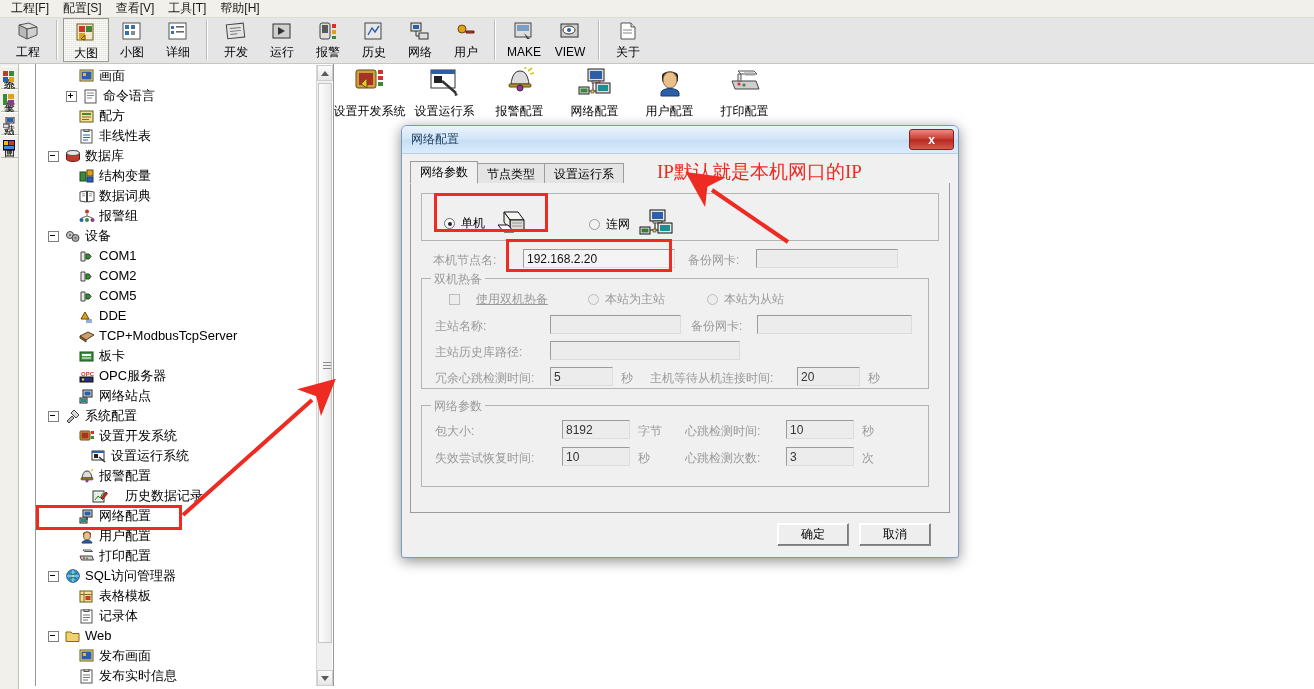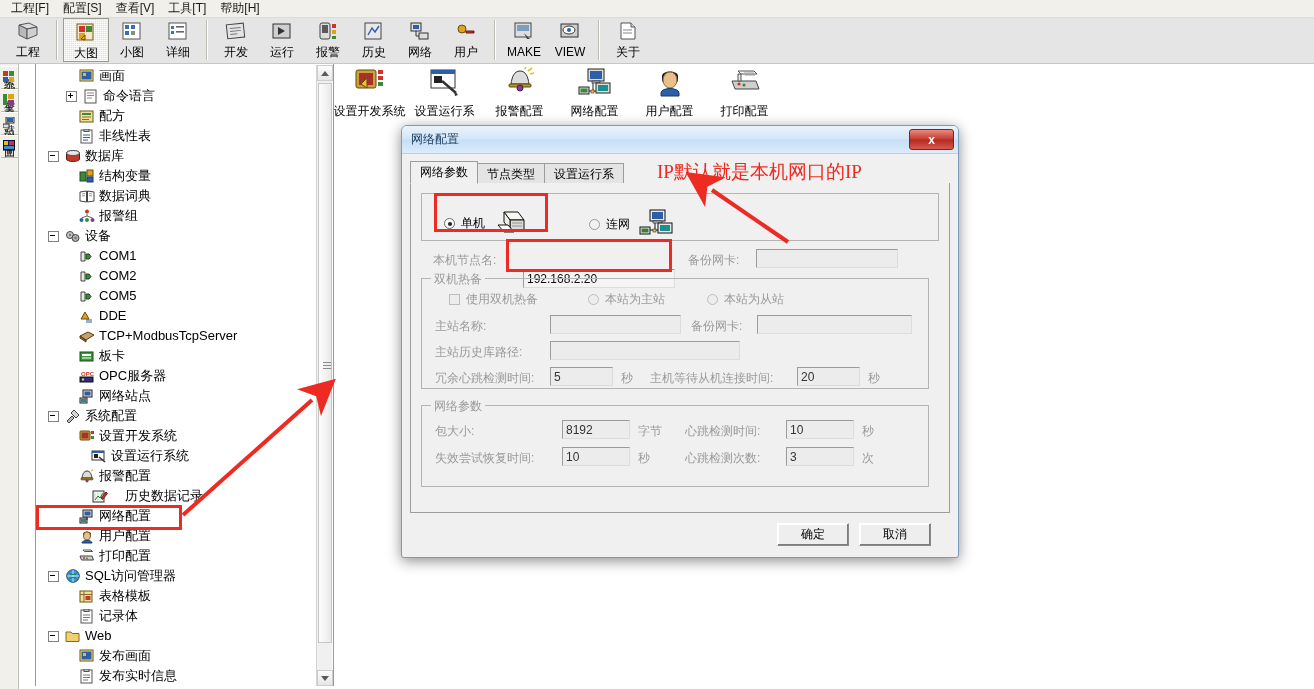--- a/index.html
+++ b/index.html
@@ -753,32 +753,32 @@
               <path d="M16 14 L16 21 L19 21 M16 21 L11 21" stroke="#111" fill="none"></path>
               <rect x="14" y="20" width="3" height="3" fill="#f0c330" stroke="#111" stroke-width="0.5"></rect>
             </svg>
           </span>
         </div>
       </div>
 
       <div class="row" style="left:22px;top:69px;">
         <span class="lab dis">本机节点名:</span>
       </div>
-      <div class="fld on" style="position:absolute;left:112px;top:66px;width:152px;height:19px;margin-top:20px;">192.168.2.20</div>
+      <div class="fld on" style="position:absolute;left:112px;top:66px;width:152px;height:19px;">192.168.2.20</div>
       <div class="row" style="left:277px;top:69px;">
         <span class="lab dis">备份网卡:</span>
       </div>
       <div class="fld" style="position:absolute;left:345px;top:66px;width:142px;height:19px;"></div>
 
       <div class="grp dis" style="left:10px;top:95px;width:508px;height:111px;">
         <span class="gtitle">双机热备</span>
 
         <div class="row" style="left:27px;top:12px;">
           <span class="chk"></span>
-          <span class="lab dis" style="margin-left:6px;">使用双机热备</span>
+          <span class="lab dis" style="margin-left:16px;text-decoration:underline;">使用双机热备</span>
         </div>
         <div class="row" style="left:166px;top:12px;">
           <span class="radio dis"></span>
           <span class="lab dis" style="margin-left:6px;">本站为主站</span>
         </div>
         <div class="row" style="left:285px;top:12px;">
           <span class="radio dis"></span>
           <span class="lab dis" style="margin-left:6px;">本站为从站</span>
         </div>
 

